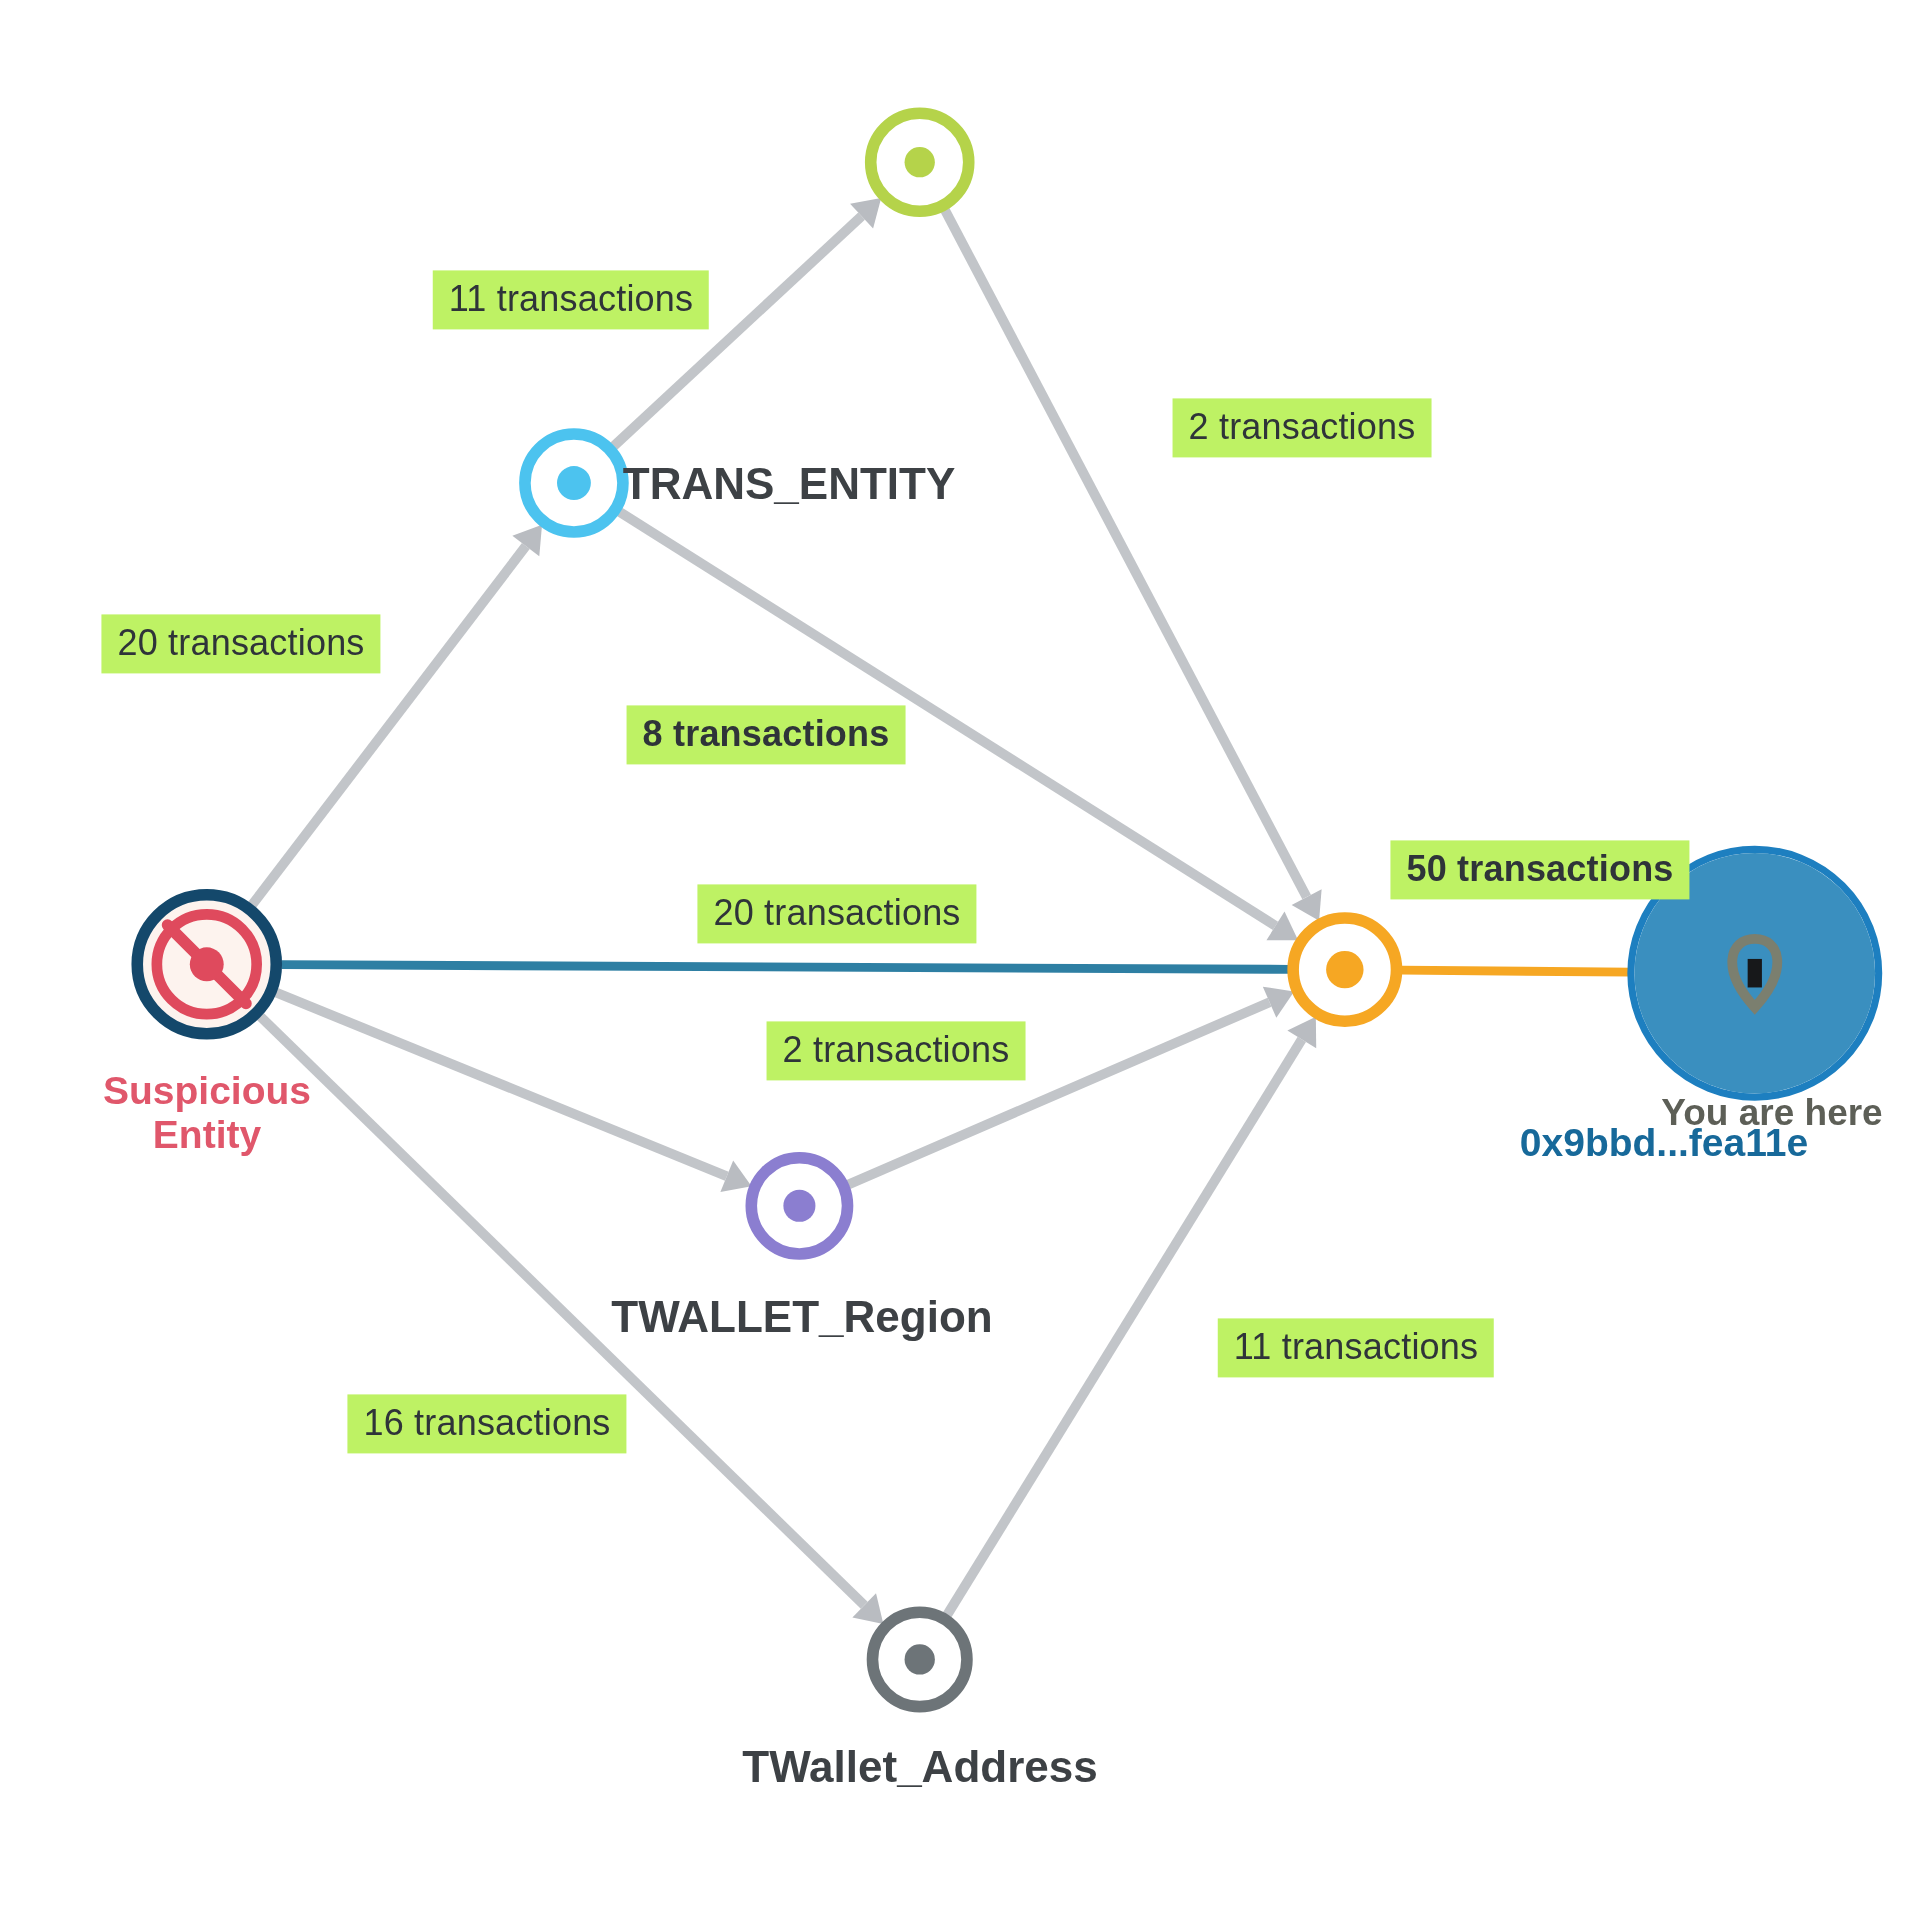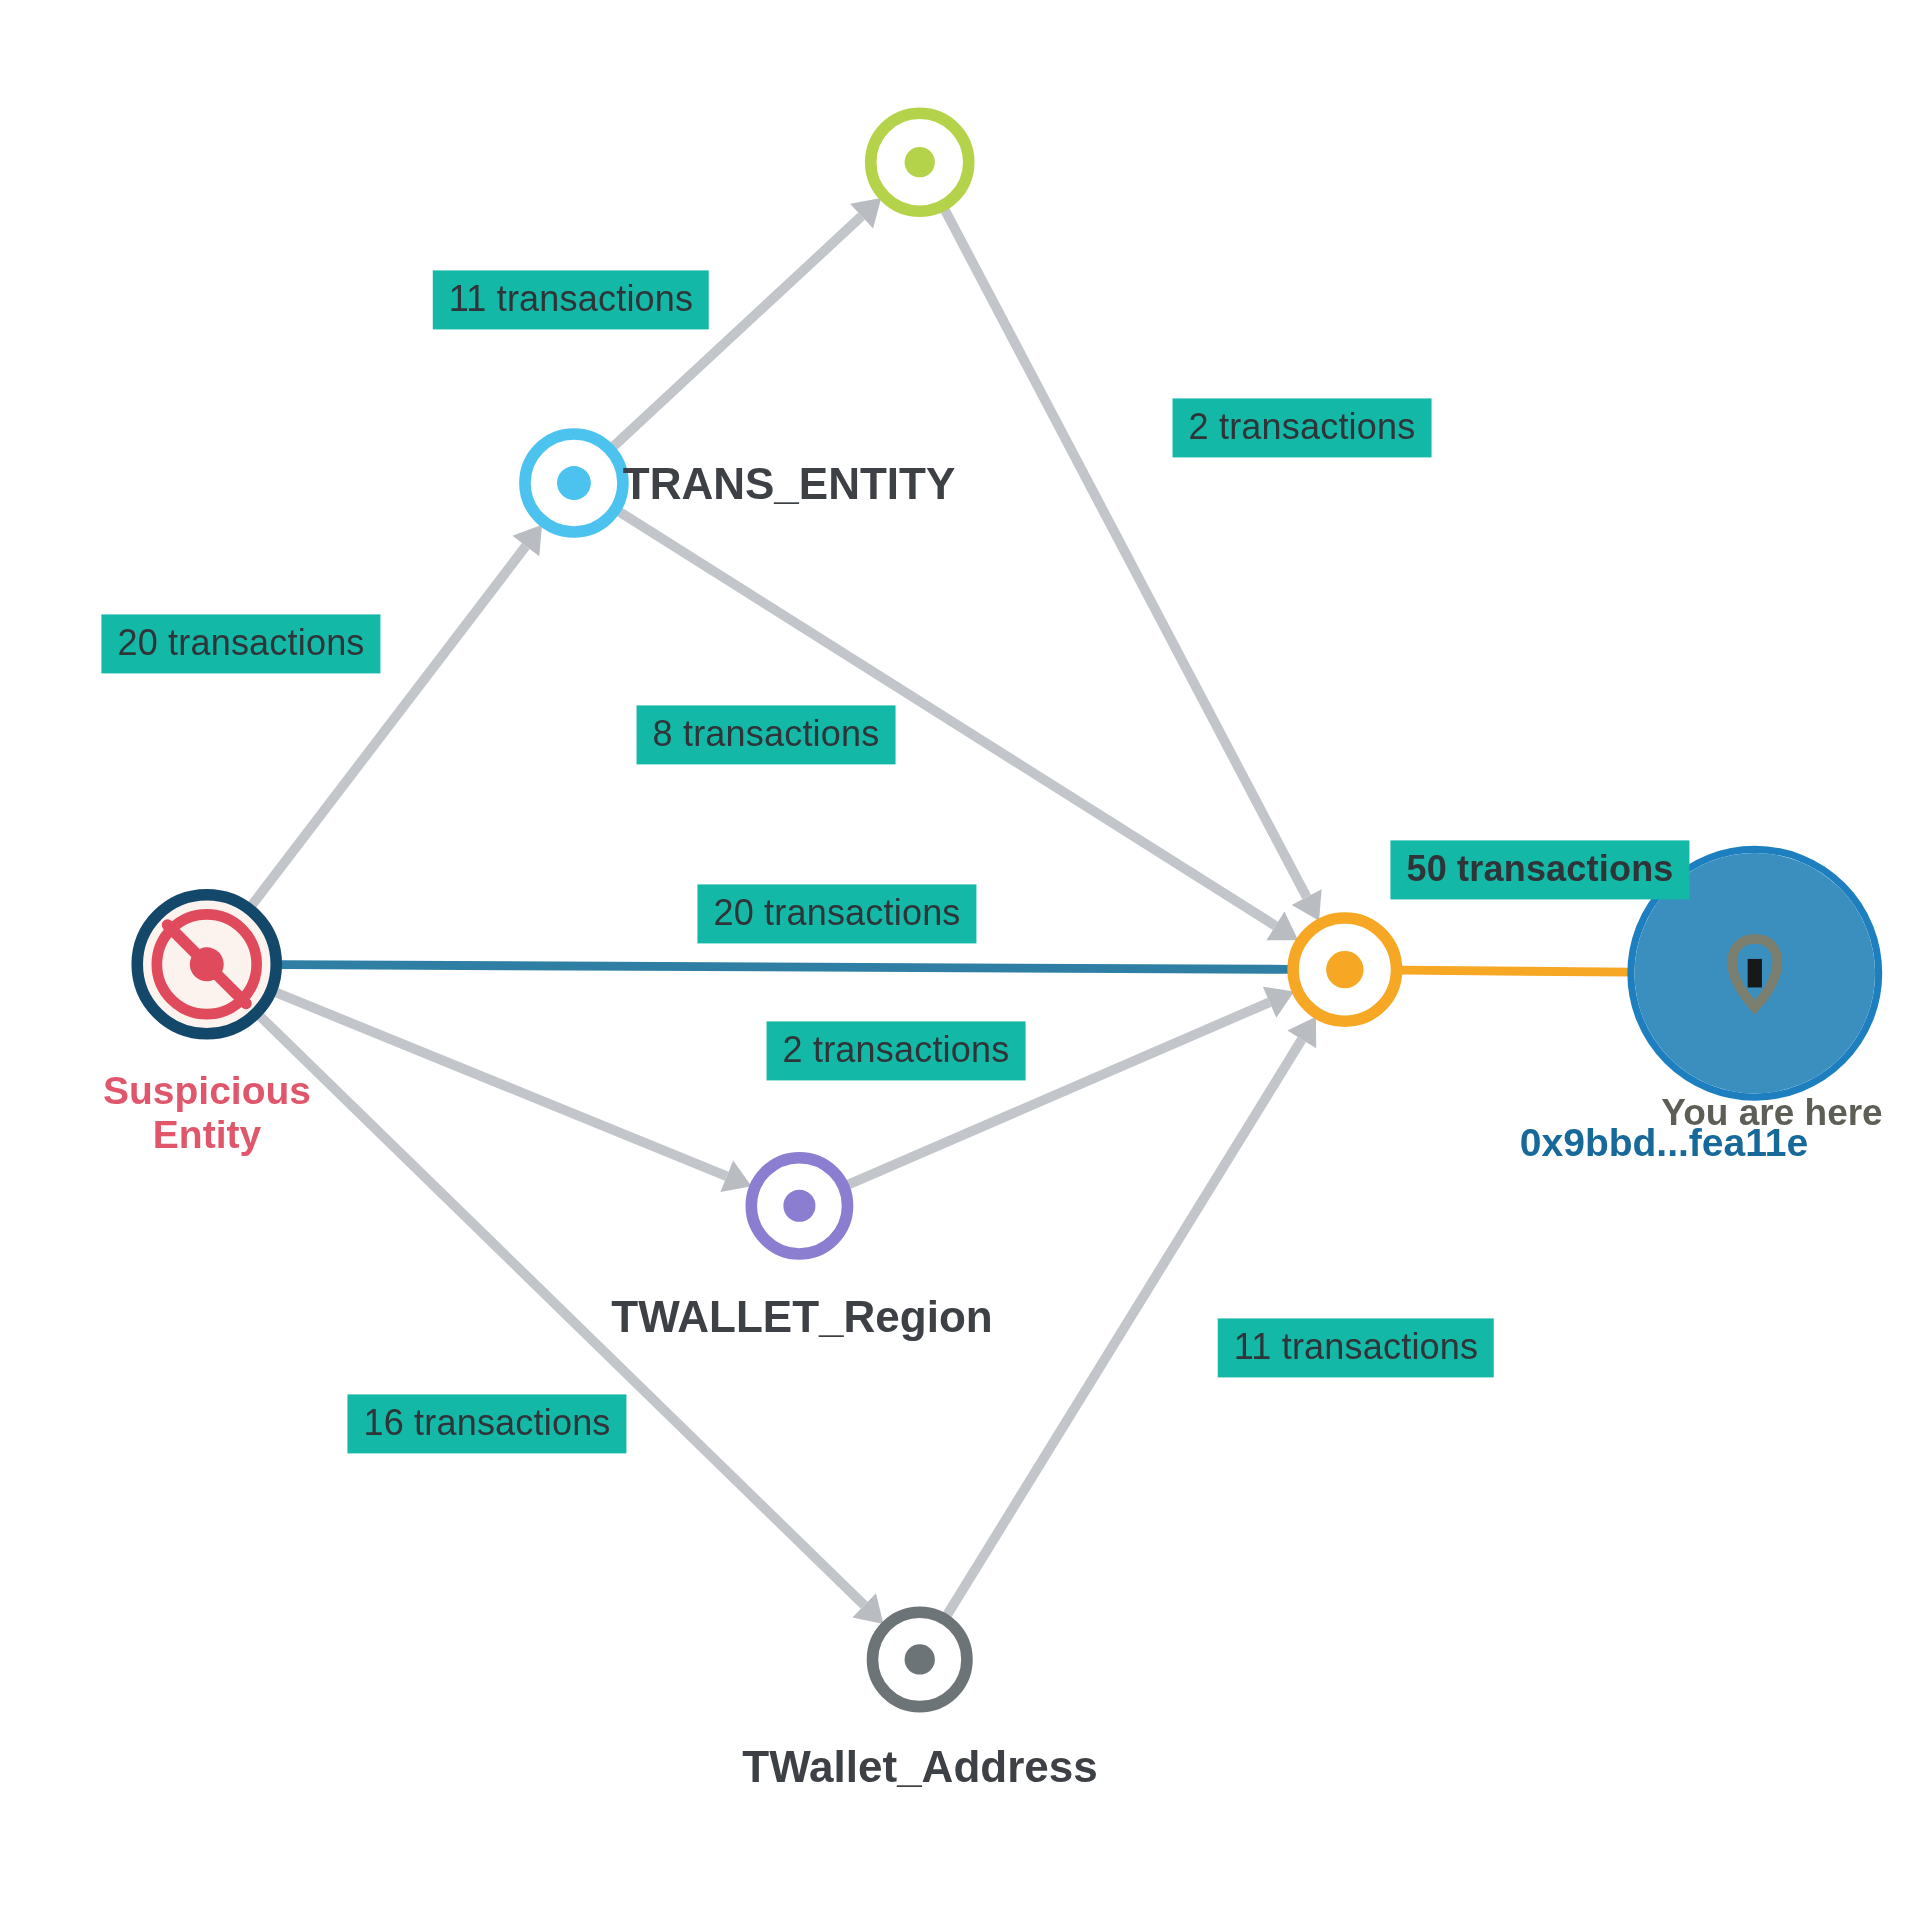--- a/index.html
+++ b/index.html
@@ -18,21 +18,21 @@
   svg.graph-layer {
     position: absolute;
     left: 0;
     top: 0;
     width: 1925px;
     height: 1925px;
   }
   .edge-label {
     position: absolute;
     transform: translate(-50%, -50%);
-    background: #14b8a6;
+    background: #bef264;
     color: #2f3439;
     font-size: 36px;
     line-height: 1.0;
     padding: 10.7px 16px 12.5px 16px;
     white-space: nowrap;
     letter-spacing: 0.2px;
   }
   .node-label {
     position: absolute;
     transform: translate(-50%, 0);
@@ -127,21 +127,21 @@
           <path d="M 1969 1130.44 C 1930.56 1088.28 1940.48 1053.56 1969 1053.56 C 1997.52 1053.56 2007.44 1088.28 1969 1130.44 Z" fill="none" stroke="#7b7f6f" stroke-width="11"></path>
           <rect x="1961" y="1076" width="16" height="32" fill="#17181a"></rect>
         </g>
       </g>
   </svg>
 
   <div id="labels-layer">
       <div class="edge-label" style="left: 241px; top: 644px;">20 transactions</div>
       <div class="edge-label" style="left: 571px; top: 300px;">11 transactions</div>
       <div class="edge-label" style="left: 1302px; top: 428px;">2 transactions</div>
-      <div class="edge-label" style="left: 766px; top: 735px;">8 transactions</div>
+      <div class="edge-label" style="left: 766px; top: 735px; font-weight: bold;">8 transactions</div>
       <div class="edge-label" style="left: 837px; top: 914px;">20 transactions</div>
       <div class="edge-label" style="left: 896px; top: 1051px;">2 transactions</div>
       <div class="edge-label" style="left: 487px; top: 1424px;">16 transactions</div>
       <div class="edge-label" style="left: 1356px; top: 1348px;">11 transactions</div>
       <div class="edge-label" style="left: 1540px; top: 870px; font-weight: bold;">50 transactions</div>
       <div class="node-label" style="left: 789px; top: 459px;">TRANS_ENTITY</div>
       <div class="node-label suspicious" style="left: 207px; top: 1069px;">Suspicious Entity</div>
       <div class="node-label" style="left: 802px; top: 1292px;">TWALLET_Region</div>
       <div class="node-label" style="left: 920px; top: 1742px;">TWallet_Address</div>
       <div class="here-tag" style="left: 1772px; top: 1068px; margin-top: 24px;">You are here</div>

